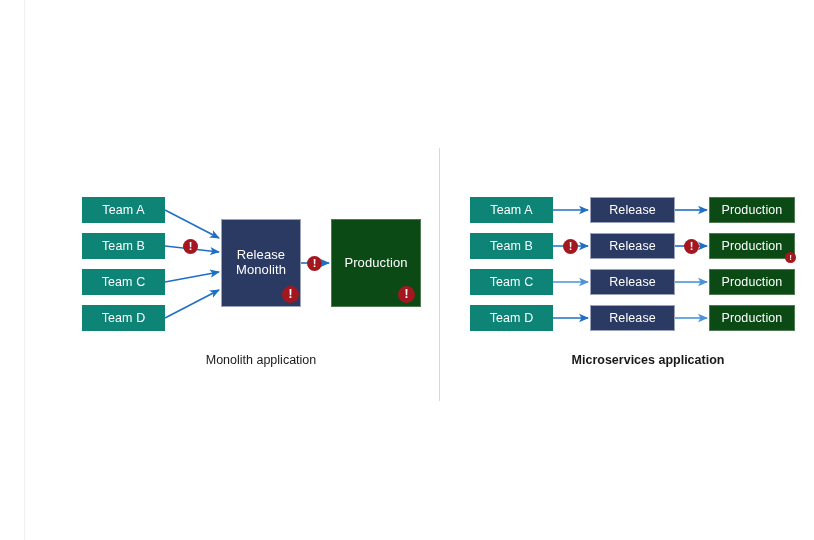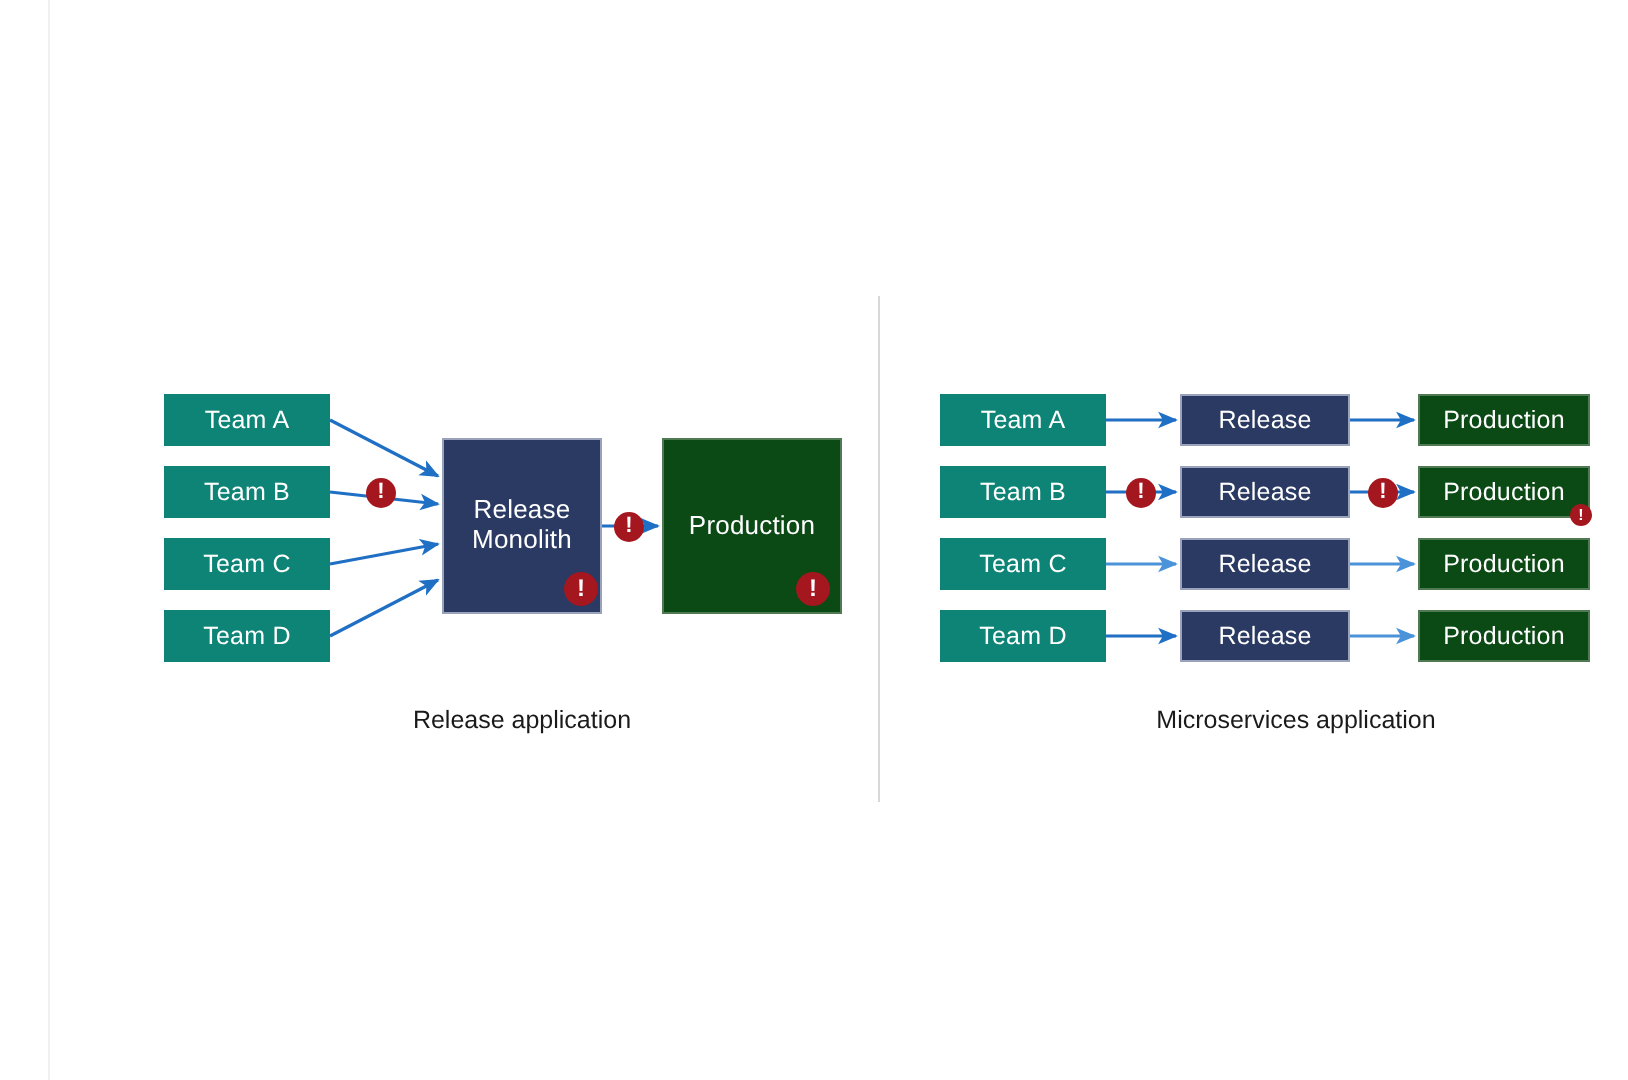--- a/index.html
+++ b/index.html
@@ -178,21 +178,21 @@
   </div>
   <div class="badge badge-lg" style="left:258px; top:286px;">!</div>
 
   <div class="badge" style="left:283px; top:256px;">!</div>
 
   <div class="node node-prod-big" style="left:307px; top:219px; width:90px; height:88px;">
     <span>Production</span>
   </div>
   <div class="badge badge-lg" style="left:374px; top:286px;">!</div>
 
-  <div class="caption" style="left:137px; top:353px; width:200px;">Release application</div>
+  <div class="caption" style="left:137px; top:353px; width:200px;">Monolith application</div>
 
   <div class="node node-team" style="left:446px; top:197px; width:83px; height:26px;">
     <span>Team A</span>
   </div>
   <div class="node node-release" style="left:566px; top:197px; width:85px; height:26px;">
     <span>Release</span>
   </div>
   <div class="node node-prod" style="left:685px; top:197px; width:86px; height:26px;">
     <span>Production</span>
   </div>
@@ -225,15 +225,15 @@
   <div class="node node-team" style="left:446px; top:305px; width:83px; height:26px;">
     <span>Team D</span>
   </div>
   <div class="node node-release" style="left:566px; top:305px; width:85px; height:26px;">
     <span>Release</span>
   </div>
   <div class="node node-prod" style="left:685px; top:305px; width:86px; height:26px;">
     <span>Production</span>
   </div>
 
-  <div class="caption" style="left:524px; top:353px; width:200px;">Microservices application</div>
+  <div class="caption" style="left:524px; top:353px; width:200px;font-weight:bold;">Microservices application</div>
 
 </div>
 
 </body></html>

